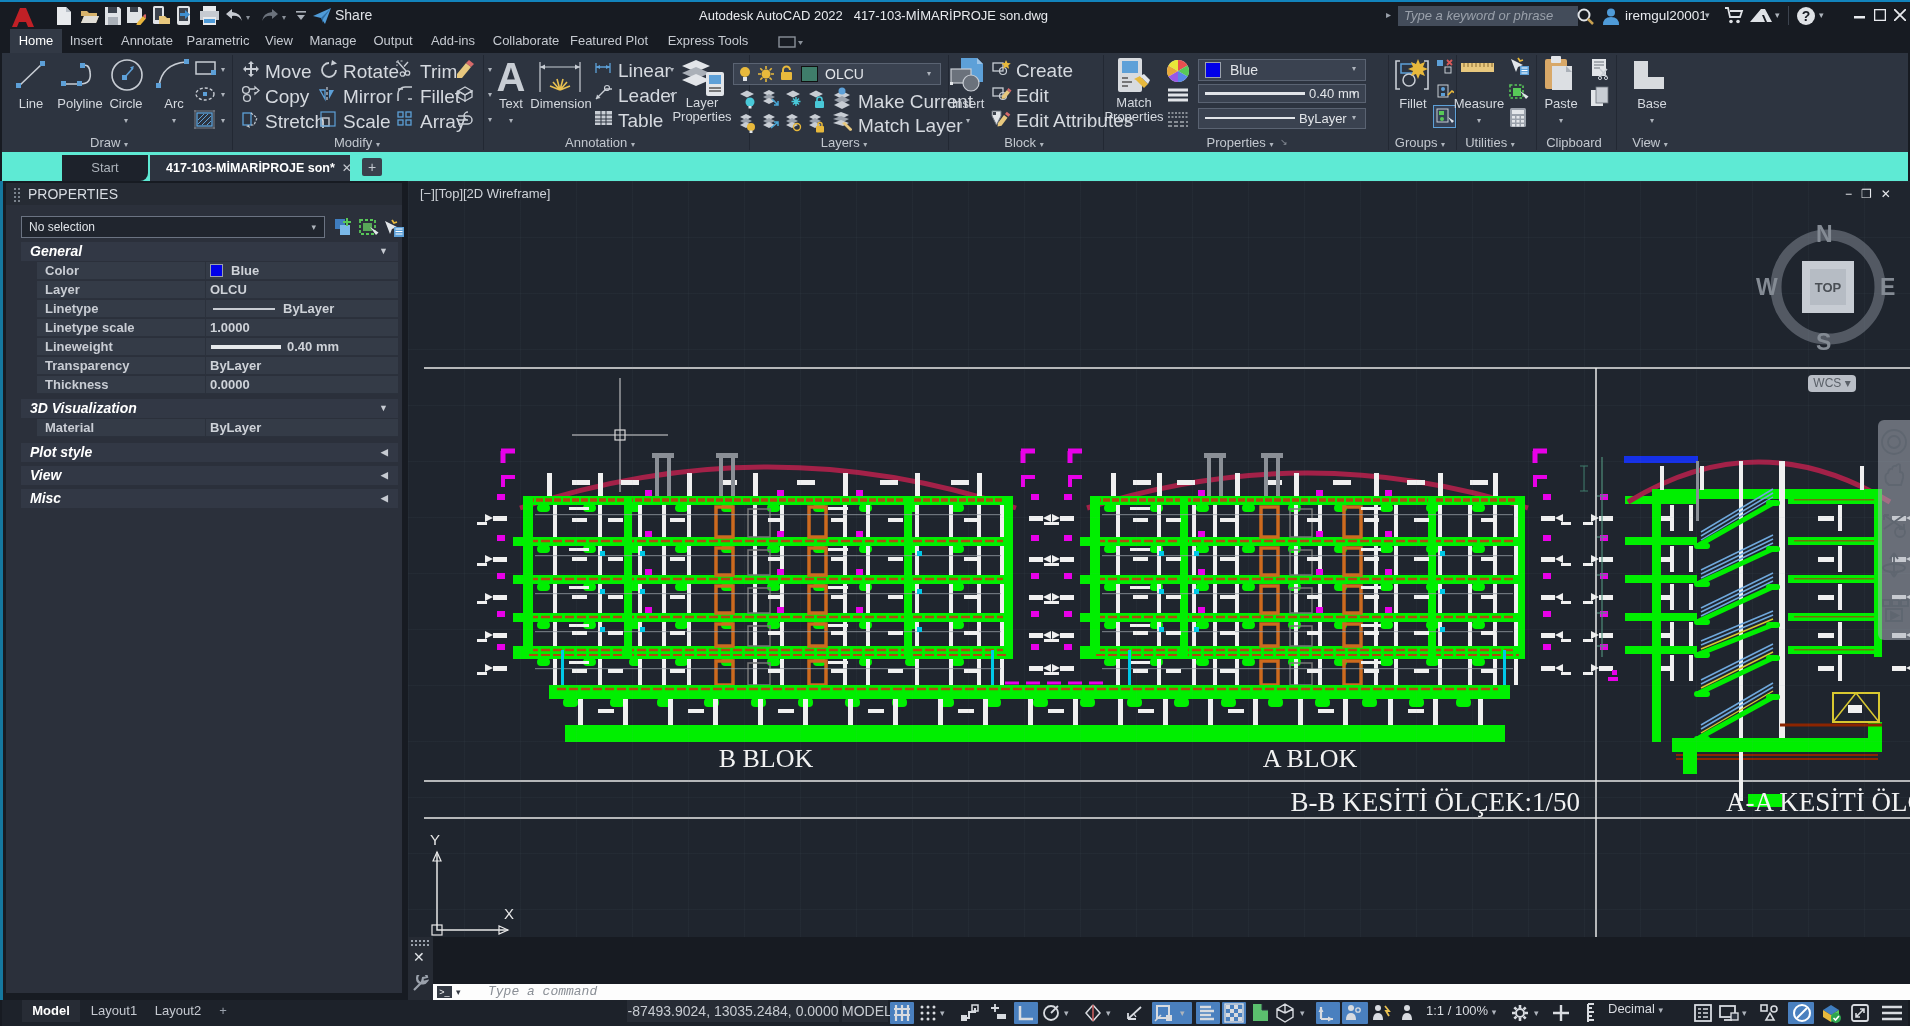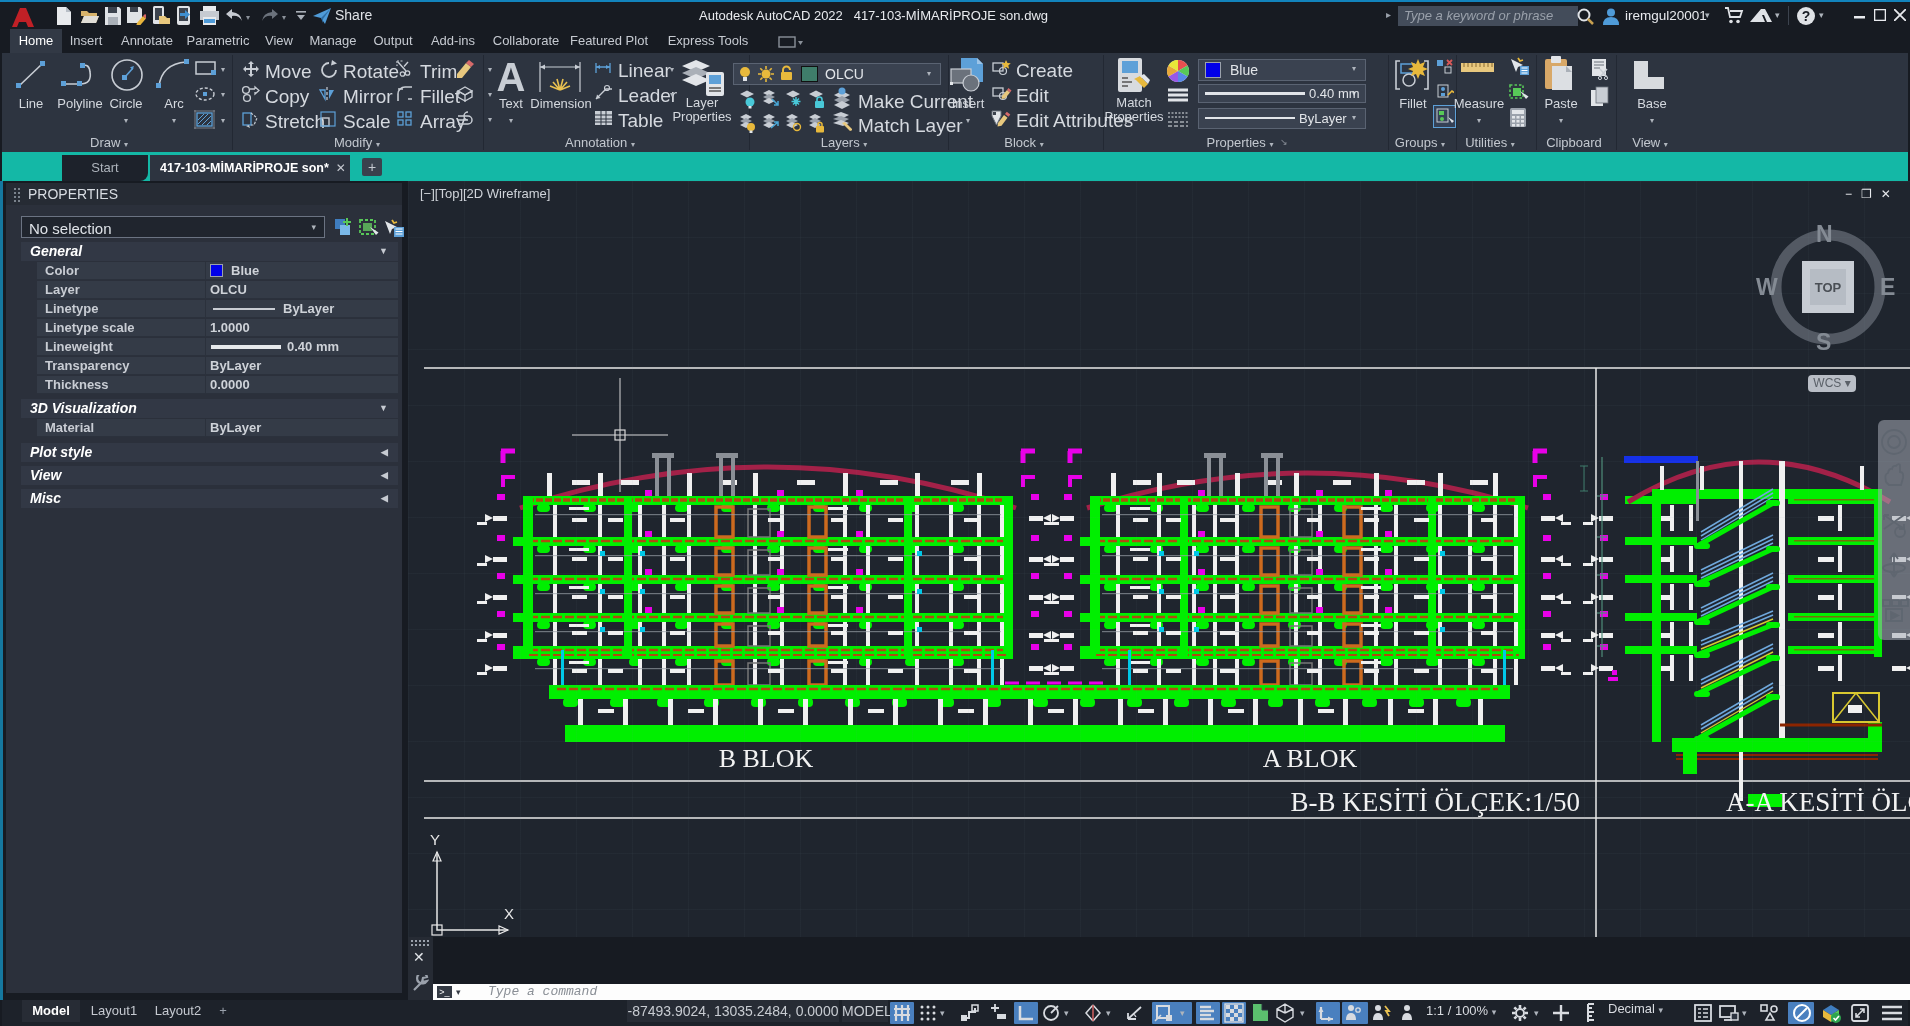--- a/index.html
+++ b/index.html
@@ -18,21 +18,21 @@
 .mtab{position:absolute;top:0;height:24px;line-height:24px;font-size:13px;color:#c6cad1;text-align:center;}
 .mtab.active{background:#323945;color:#fff;}
 
 #ribbon{left:2px;top:53px;width:1906px;height:99px;background:#2d3440;}
 .rsep{position:absolute;top:2px;width:1px;height:95px;background:#222833;}
 .rlabel{position:absolute;top:82px;height:16px;font-size:13px;color:#c3c8cf;text-align:center;width:120px;}
 .rbig{position:absolute;text-align:center;color:#d5d9df;font-size:13px;}
 .rsmalltxt{position:absolute;font-size:19px;color:#d5d9df;}
 .dropdn{color:#aeb4bc;font-size:8px;}
 
-#filetabs{left:2px;top:152px;width:1906px;height:29px;background:#14b8a6;}
+#filetabs{left:2px;top:152px;width:1906px;height:29px;background:#5eead4;}
 .ftab{position:absolute;top:3px;height:26px;line-height:26px;font-size:13px;}
 
 #palette{left:6px;top:183px;width:396px;height:810px;background:#2b303b;}
 .prow{position:absolute;left:31px;width:361px;height:18px;background:#343b47;
  border-bottom:1px solid #2b313c;font-size:13px;color:#c9cdd4;font-weight:bold;}
 .prow .lbl{position:absolute;left:8px;top:1px;}
 .prow .val{position:absolute;left:173px;top:1px;color:#ced2d8;}
 .phead{position:absolute;left:15px;width:377px;height:19px;background:#323845;color:#fff;
  font-weight:bold;font-size:14px;}
 .phead .t{position:absolute;left:9px;top:1px;font-style:italic;}
@@ -559,41 +559,41 @@
         <rect x="1" y="4" width="12" height="16" fill="#e2e5e9"></rect>
         <rect x="6" y="1" width="12" height="16" fill="#c8cdd4" stroke="#6b727c" stroke-width="0.8"></rect>
       </svg>
 <svg class="abs" style="left:1630px;top:6px" width="36" height="34" viewBox="0 0 36 34">
         <path d="M2 2 h14 v16 h16 v12 h-30 z" fill="#d8dbdf"></path>
       </svg>
 <div class="rbig" style="left:1630px;top:43px;width:40px">Base<br><span class="dropdn">▾</span></div>
 </div>
 <div id="filetabs" class="abs">
 <div class="ftab" style="left:60px;width:86px;background:#1d222b;color:#aeb4bc;text-align:center;border-radius:0 0 8px 0">Start</div>
-<div class="ftab" style="left:148px;width:200px;background:#2d3440;color:#fff;font-weight:bold;padding-left:10px;font-size:12.5px;white-space:nowrap">417-103-MİMARİPROJE son*<span style="font-weight:normal;color:#c6cad1;margin-left:7px;font-size:12px">✕</span></div>
+<div class="ftab" style="left:148px;width:200px;background:#2d3440;color:#fff;font-weight:bold;padding-left:16px;font-size:12.5px;white-space:nowrap">417-103-MİMARİPROJE son*<span style="font-weight:normal;color:#c6cad1;margin-left:7px;font-size:12px">✕</span></div>
 <div class="abs" style="left:360px;top:6px;width:20px;height:18px;background:#3a414d;color:#c6cad1;text-align:center;line-height:18px;font-size:14px;border-radius:2px">+</div>
 </div>
 <div id="palette" class="abs">
 <div class="abs" style="left:0;top:0;width:396px;height:22px;background:#262b34">
         <span style="position:absolute;left:22px;top:3px;font-size:14px;color:#d8dce2">PROPERTIES</span>
       </div>
 <svg class="abs" style="left:8px;top:5px" width="8" height="14" viewBox="0 0 8 14">
         <g fill="#7a828c">
           <rect x="0" y="0" width="2" height="2"></rect>
           <rect x="4" y="0" width="2" height="2"></rect>
           <rect x="0" y="4" width="2" height="2"></rect>
           <rect x="4" y="4" width="2" height="2"></rect>
           <rect x="0" y="8" width="2" height="2"></rect>
           <rect x="4" y="8" width="2" height="2"></rect>
           <rect x="0" y="12" width="2" height="2"></rect>
           <rect x="4" y="12" width="2" height="2"></rect>
         </g>
       </svg>
 <div class="abs" style="left:15px;top:33px;width:304px;height:22px;background:#20252e;border:1px solid #6b7382">
-        <span style="position:absolute;left:7px;top:3px;font-size:15px;color:#dfe3e8">No selection</span>
+        <span style="position:absolute;left:7px;top:3px;font-size:12px;color:#dfe3e8">No selection</span>
         <span style="position:absolute;right:8px;top:5px;color:#aeb4bc;font-size:9px">▾</span>
       </div>
 <svg class="abs" style="left:327px;top:34px" width="22" height="22" viewBox="0 0 22 22">
         <rect x="2" y="2" width="10" height="10" fill="#3f7dbf"></rect>
         <rect x="7" y="8" width="10" height="10" fill="#7ab8e8"></rect>
         <path d="M14 1 v8 M10 5 h8" stroke="#58c858" stroke-width="2"></path>
       </svg>
 <svg class="abs" style="left:352px;top:34px" width="22" height="22" viewBox="0 0 22 22">
         <rect x="2" y="3" width="15" height="14" fill="none" stroke="#58c858" stroke-width="1.8" stroke-dasharray="3 2"></rect>
         <rect x="5" y="6" width="9" height="8" fill="#58a858"></rect>

